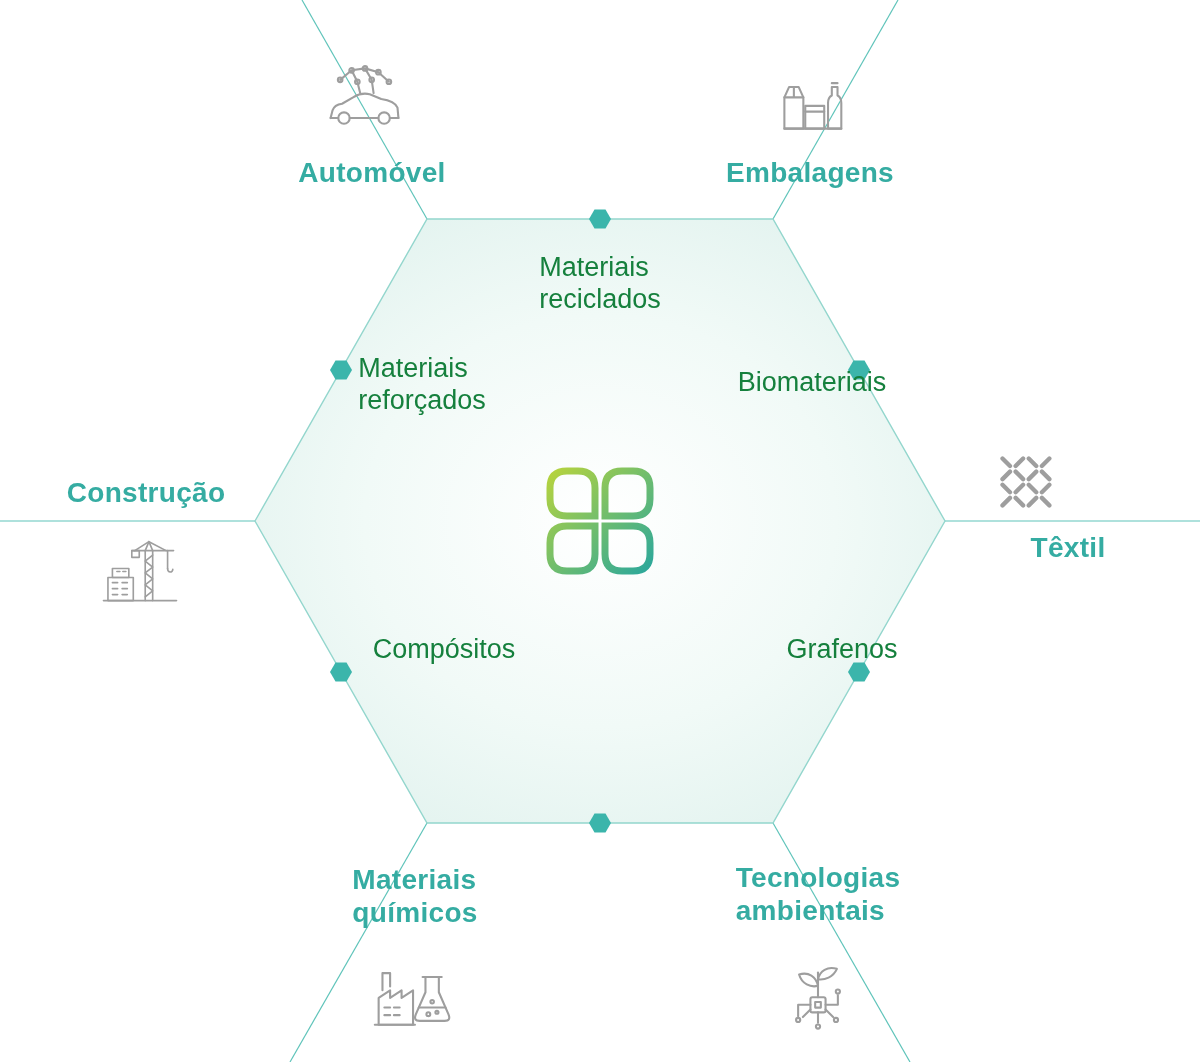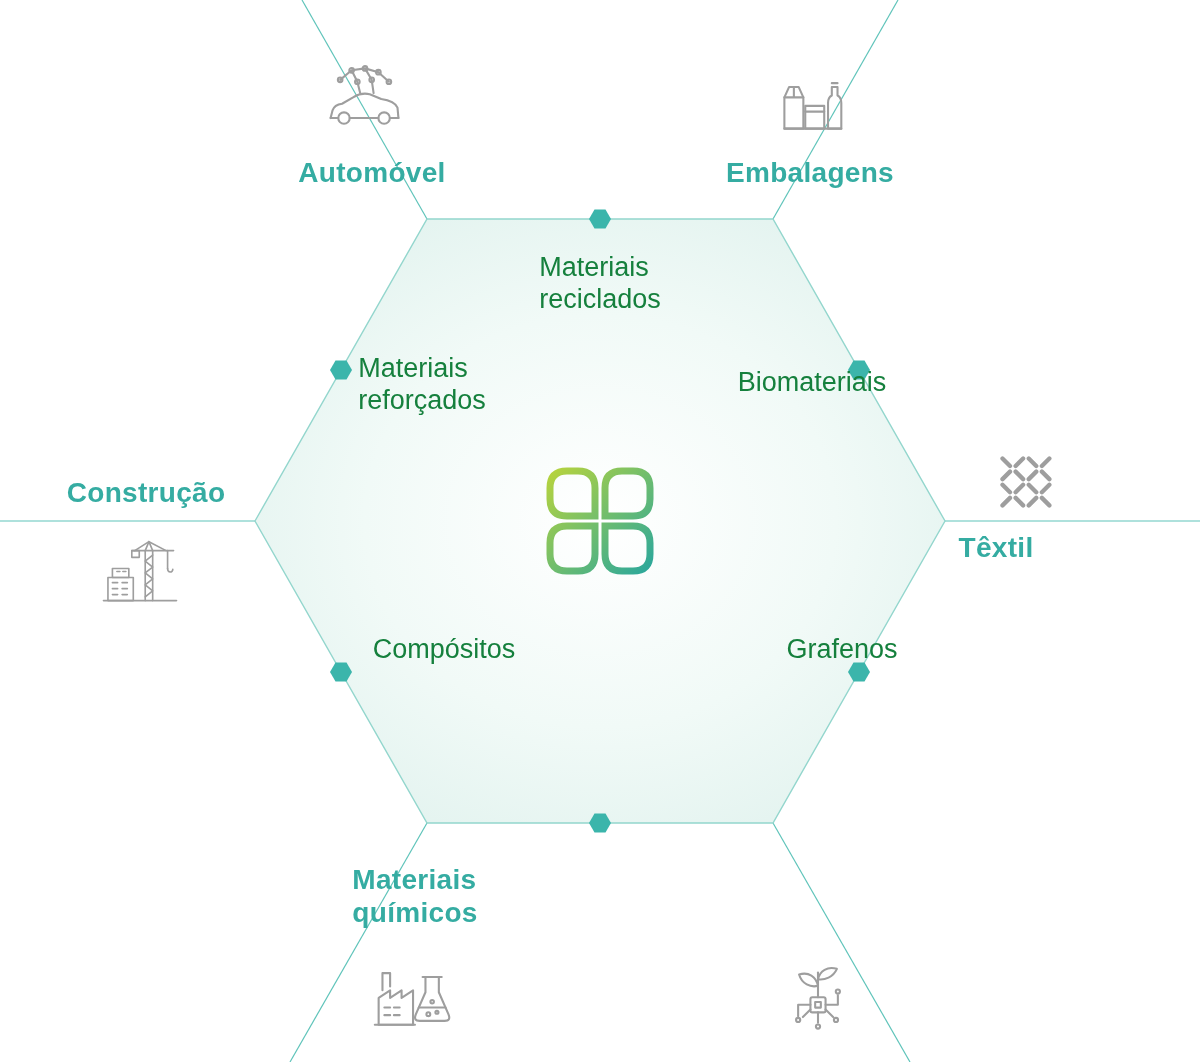--- a/index.html
+++ b/index.html
@@ -155,25 +155,27 @@
         <circle cx="56" cy="60" r="2.2"></circle>
     </svg>
   </div>
 
   <div class="abs sector-label" style="left:372px; top:173px;">Automóvel</div>
 
   <div class="abs sector-label" style="left:810px; top:173px;">Embalagens</div>
 
   <div class="abs sector-label" style="left:146px; top:493px;">Construção</div>
 
-  <div class="abs sector-label" style="left:996px; top:548px;">Têxtil</div>
+  <div class="abs sector-label" style="left:1068px; top:548px;">Têxtil</div>
 
   <div class="abs sector-label" style="left:415px; top:896px;">Materiais
 químicos</div>
 
+  <div class="abs sector-label" style="left:818px; top:894px;">Tecnologias
+ambientais</div>
 
   <div class="abs material-label" style="left:600px; top:283px;">Materiais
 reciclados</div>
 
   <div class="abs material-label" style="left:422px; top:384px;">Materiais
 reforçados</div>
 
   <div class="abs material-label" style="left:778px; top:382px;margin-left:34px;">Biomateriais</div>
 
   <div class="abs material-label" style="left:416px; top:649px;margin-left:28px;">Compósitos</div>

